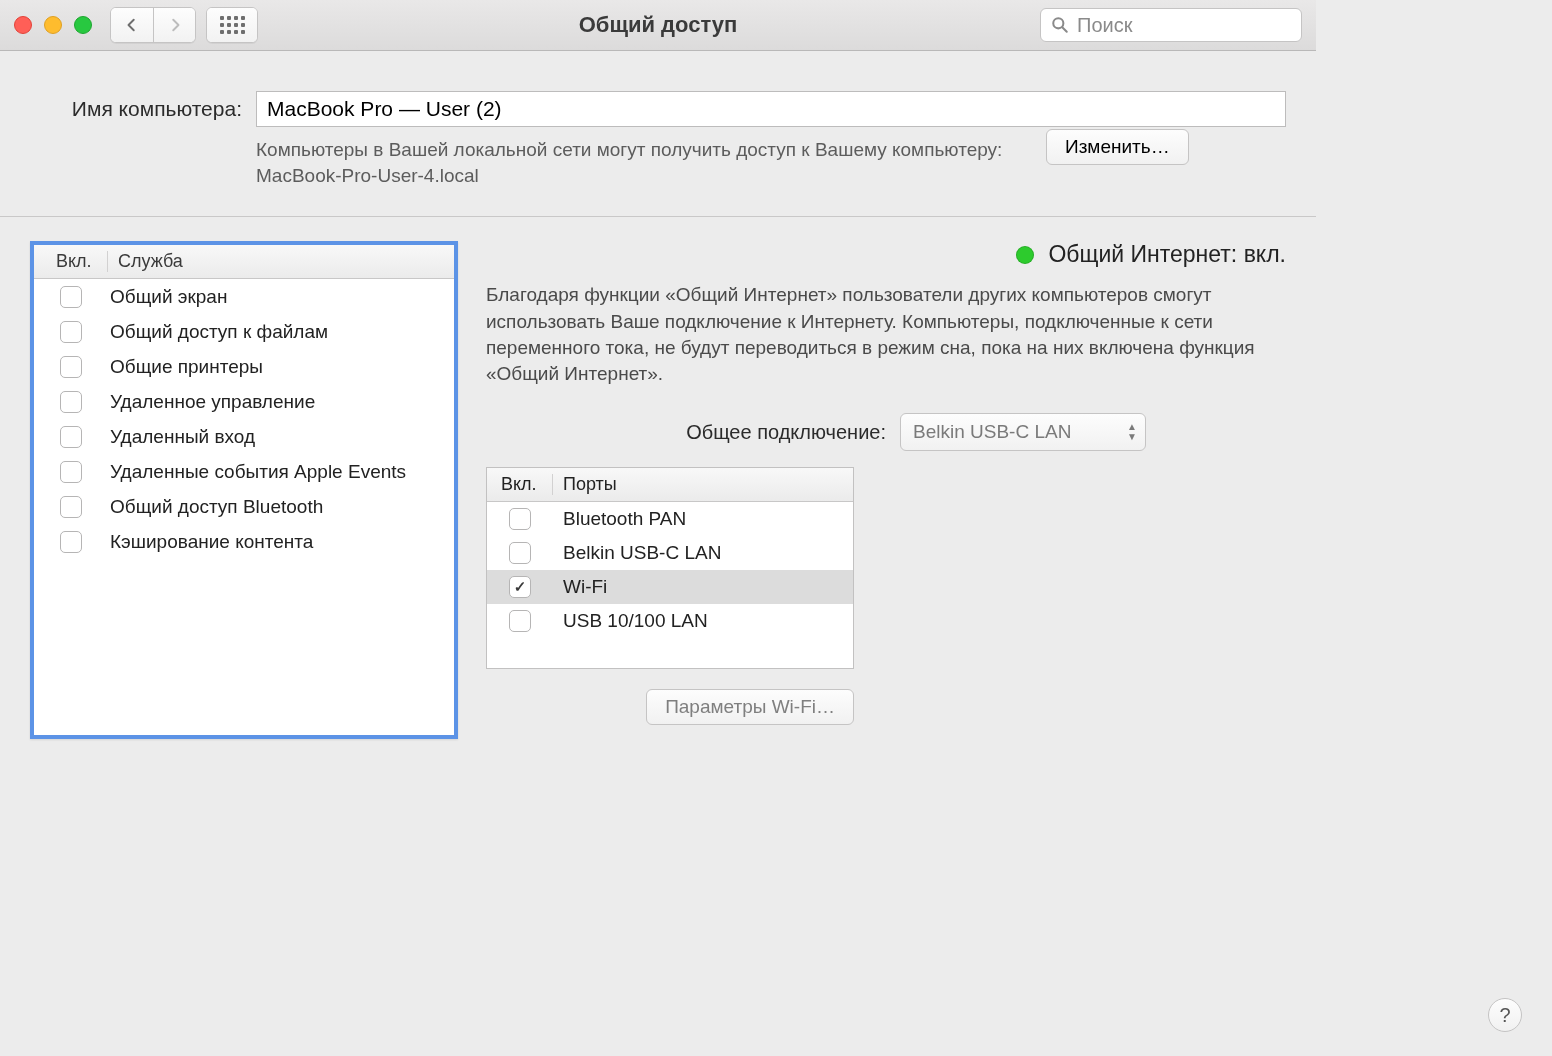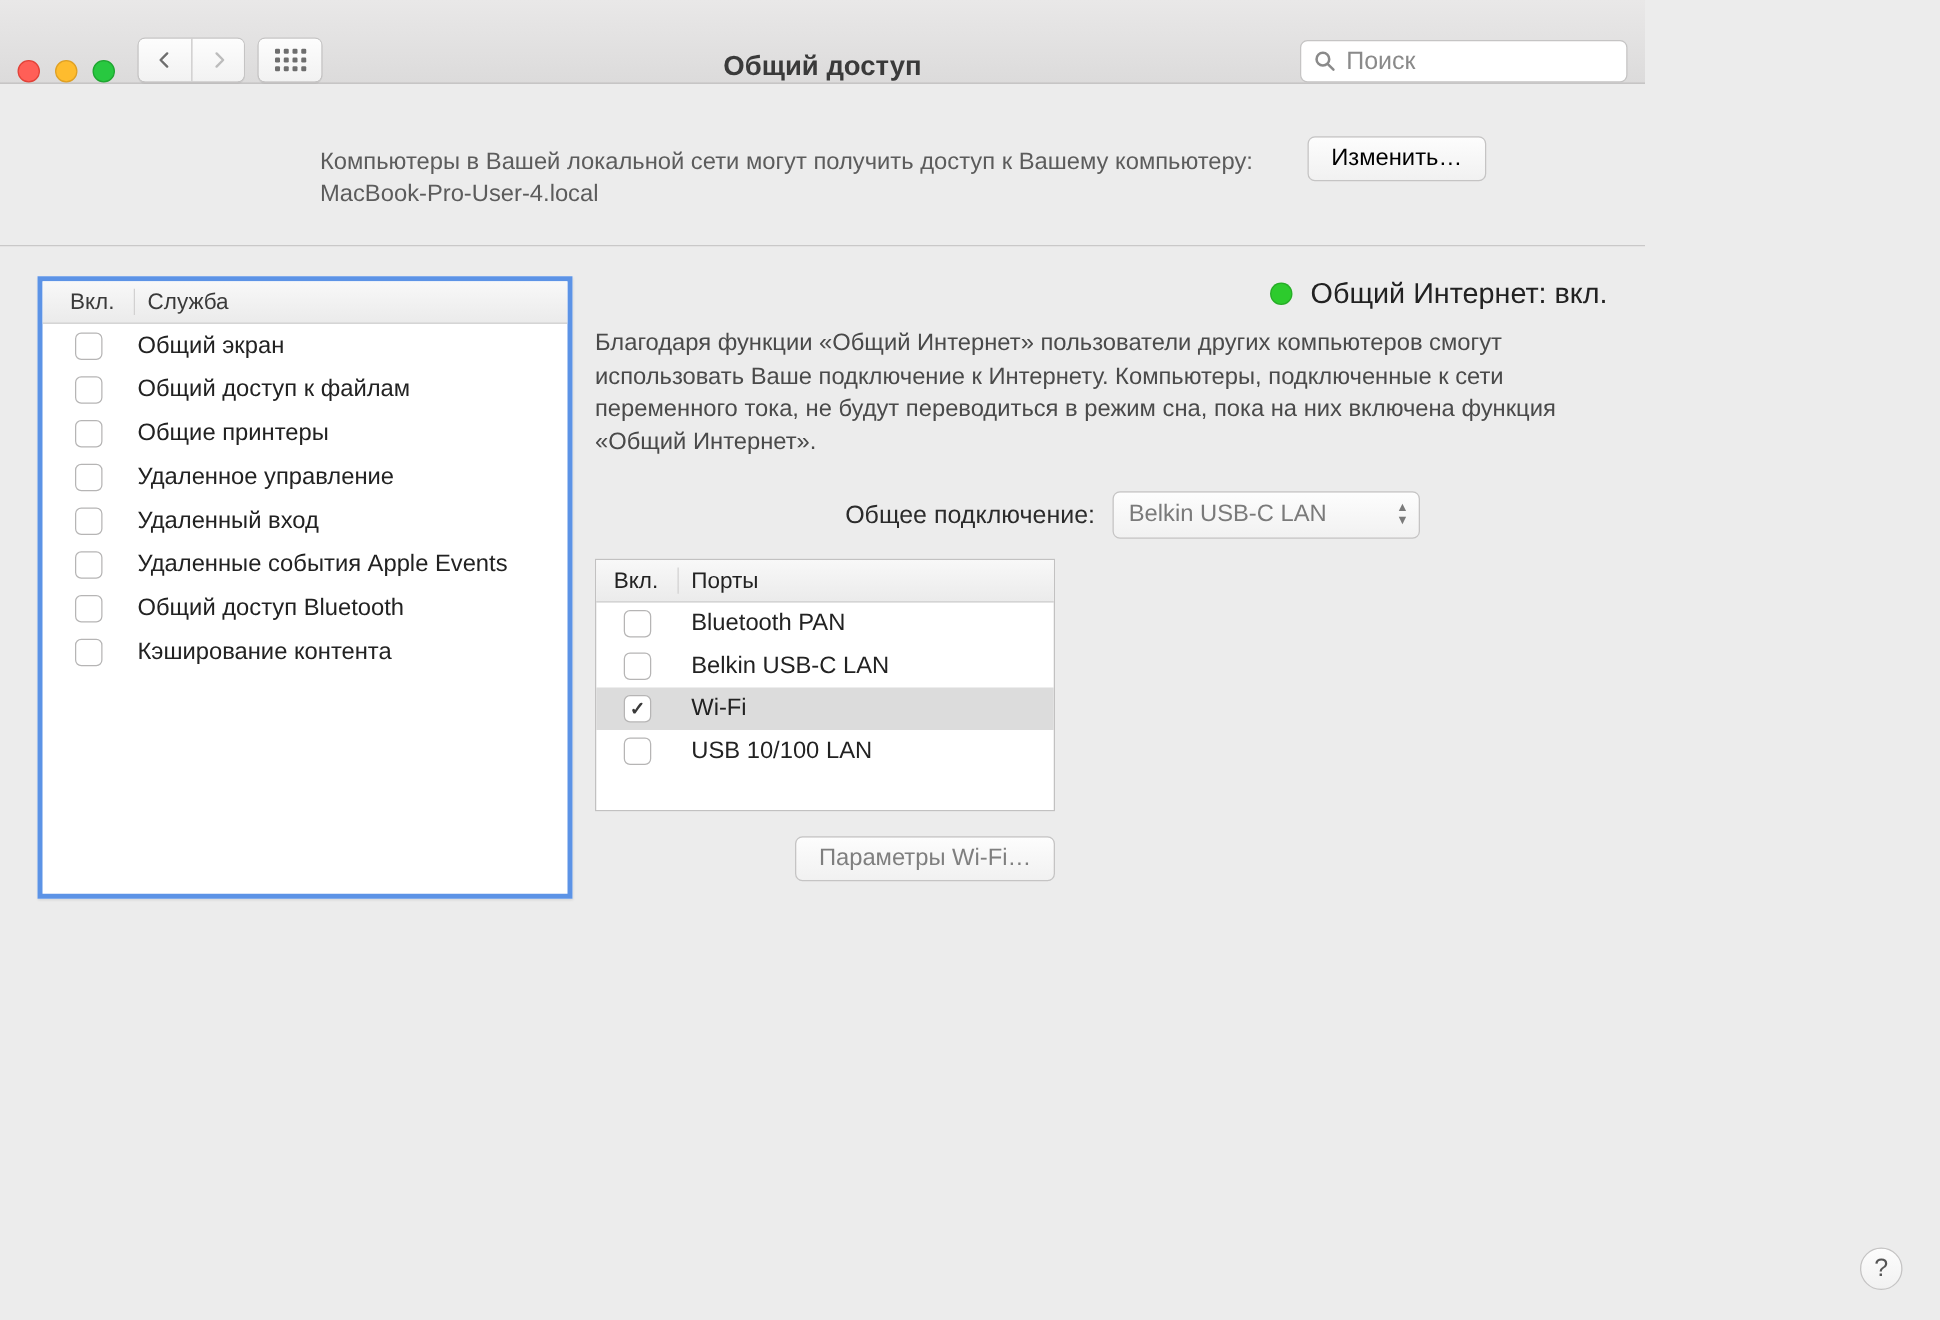--- a/index.html
+++ b/index.html
@@ -8,25 +8,25 @@
     background: #ececec;
     width: 1316px;
     height: 882px;
     overflow: hidden;
     font-size: 20px;
     color: #222;
   }
 
   
   .titlebar {
-    height: 67px;
+    height: 51px;
     background: linear-gradient(#e9e8e8, #dcdbdb);
     border-bottom: 1px solid #b9b8b8;
     display: flex;
-    align-items: flex-end;
+    align-items: center;
     padding: 0 14px;
     position: relative;
   }
   .traffic { display: flex; gap: 12px; margin-right: 18px; }
   .t-dot { width: 18px; height: 18px; border-radius: 50%; }
   .t-red { background: #ff5f57; border: 1px solid #e24238; }
   .t-yel { background: #febc2e; border: 1px solid #dfa023; }
   .t-grn { background: #28c840; border: 1px solid #1ea630; }
 
   .segmented {
@@ -75,21 +75,21 @@
     background:#fff; padding:0 10px; font-size:21px;
   }
   .sub { color:#5c5c5c; font-size:19px; line-height:1.35; margin-top:10px; max-width:770px; }
   .change-btn {
     height:36px; padding:0 18px; border:1px solid #c5c4c4; border-radius:6px;
     background: linear-gradient(#fdfdfd,#f1f1f1); font-size:19px;
     white-space:nowrap; margin-top:2px;
   }
 
   
-  .lower { display:flex; padding: 24px 30px 24px 30px; gap: 18px; align-items:flex-start; }
+  .lower { display:flex; padding: 24px 30px 24px 30px; gap: 28px; align-items:flex-start; }
 
   
   .services {
     width: 428px; height: 498px;
     border: 4px solid #5c93e6;
     background:#fff;
     display:flex; flex-direction:column;
     overflow:hidden;
     box-shadow: 0 1px 2px rgba(0,0,0,.1);
   }
@@ -206,20 +206,24 @@
   <div class="search">
     <svg width="18" height="18" viewBox="0 0 16 16">
         <circle cx="6.5" cy="6.5" r="4.5" fill="none" stroke="#8a8a8a" stroke-width="1.8"></circle>
         <line x1="10.2" y1="10.2" x2="14" y2="14" stroke="#8a8a8a" stroke-width="1.8" stroke-linecap="round"></line>
       </svg>
     <span>Поиск</span>
   </div>
 </div>
 
 <div class="upper">
+  <div class="row">
+    <div class="lbl-right">Имя компьютера:</div>
+    <input class="text-input" value="MacBook Pro — User (2)" style="">
+  </div>
   <div class="row" style="margin-top:0;">
     <div class="lbl-right"></div>
     <div style="flex:1; display:flex; gap:20px; align-items:flex-start;">
       <div class="sub">Компьютеры в Вашей локальной сети могут получить доступ к Вашему компьютеру: MacBook-Pro-User-4.local</div>
       <button class="change-btn">Изменить…</button>
     </div>
   </div>
 </div>
 
 <div class="lower">

